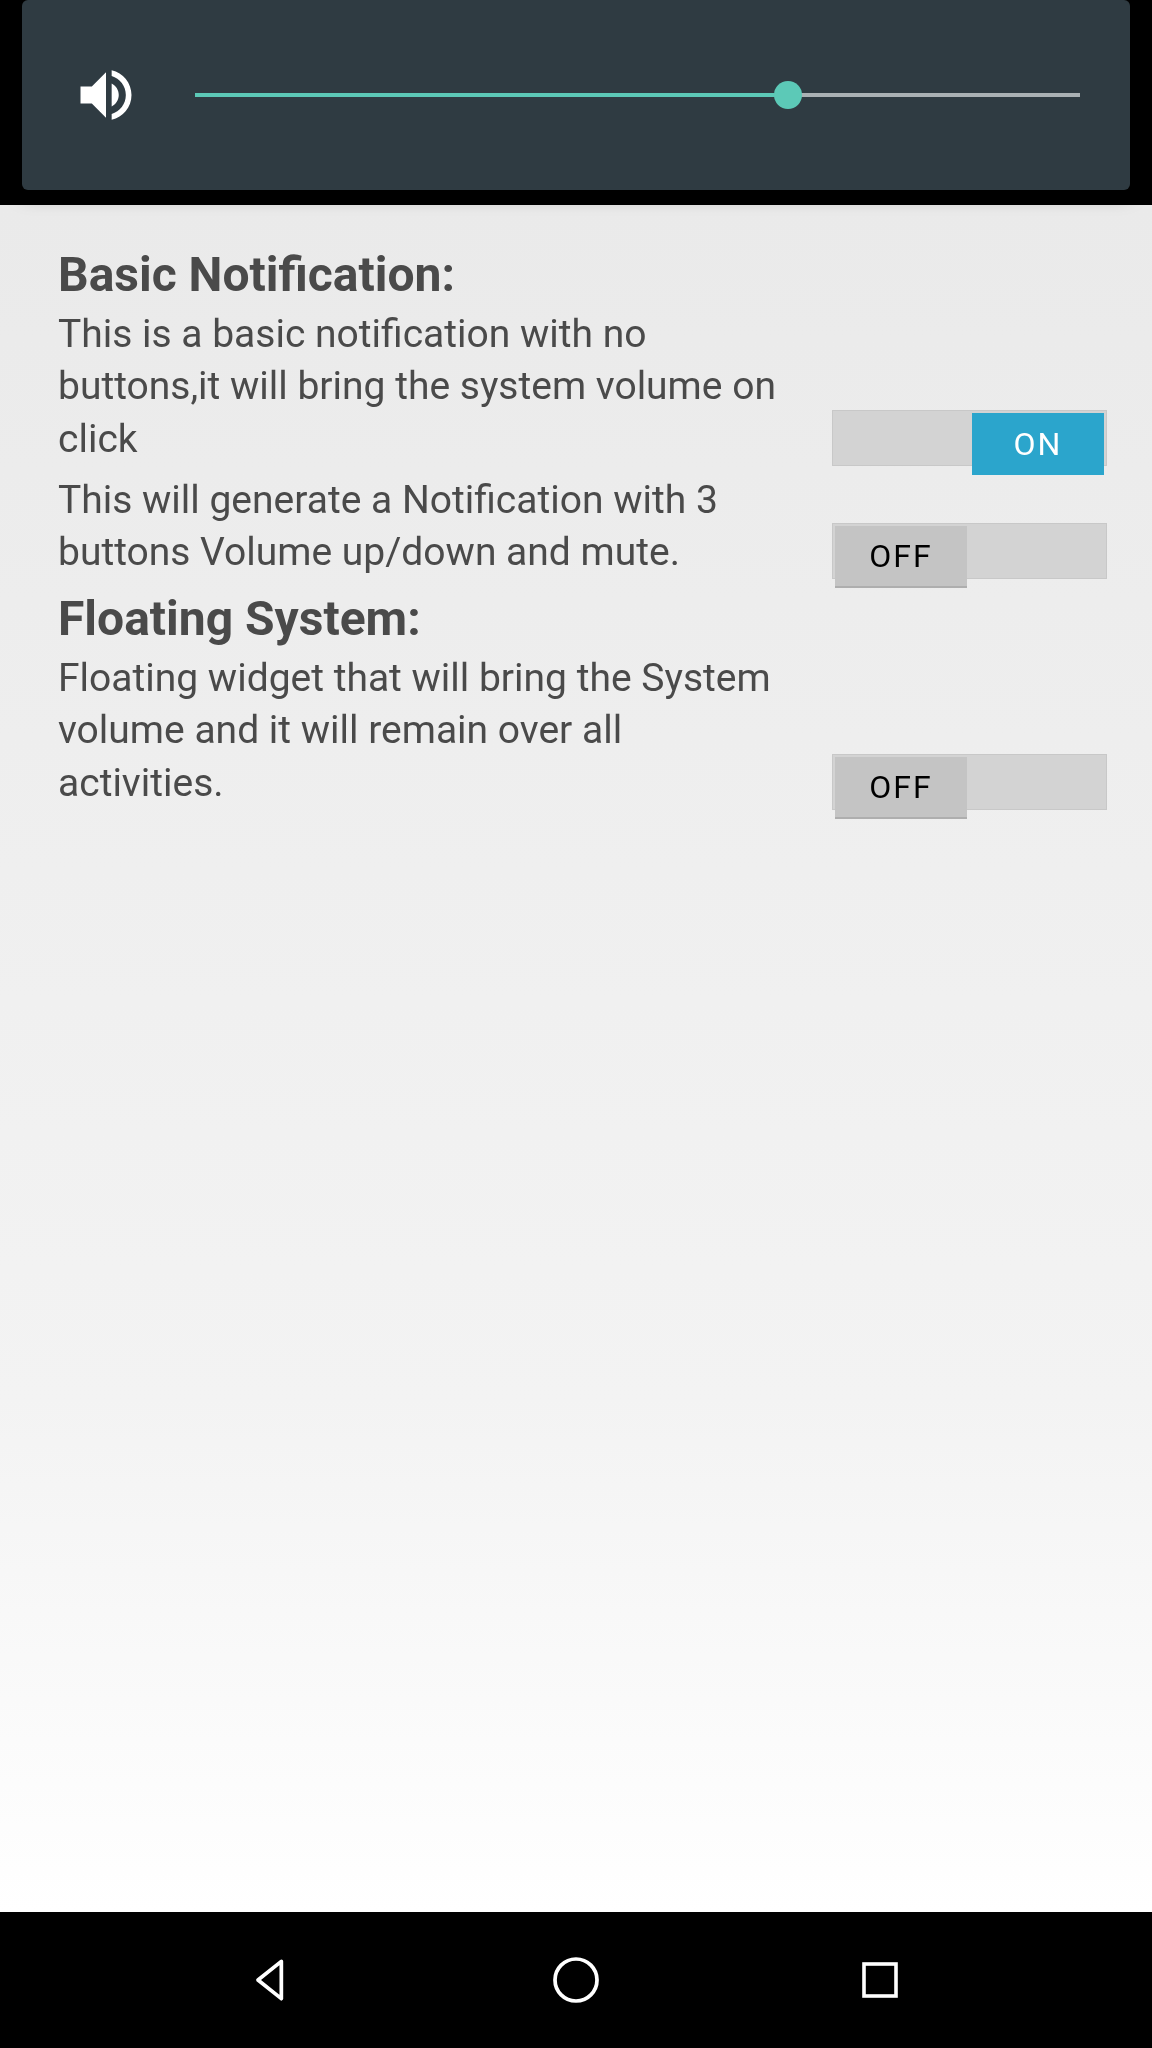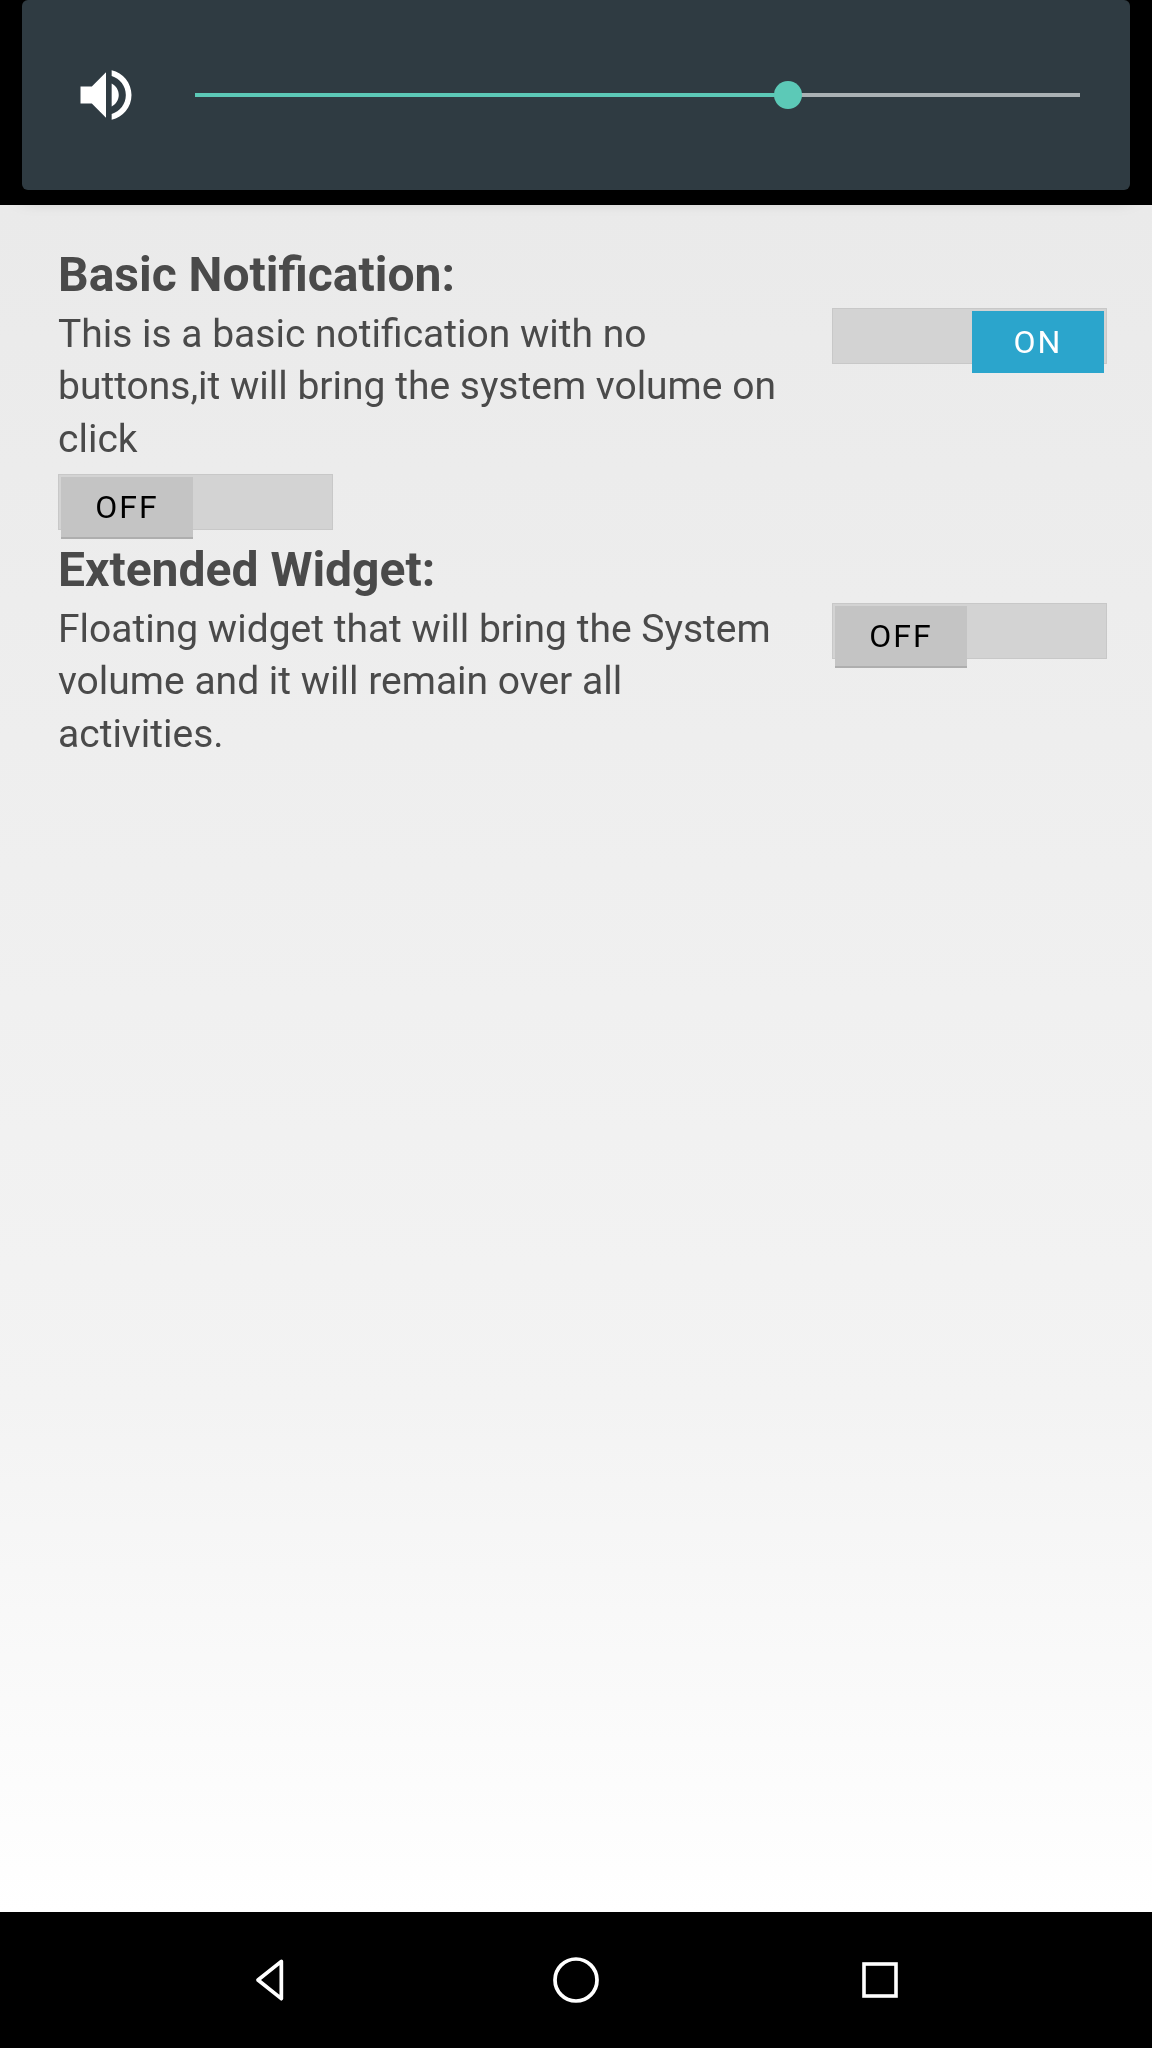--- a/index.html
+++ b/index.html
@@ -98,21 +98,21 @@
     
     .setting-title {
       font-size: 48px;
       font-weight: 700;
       color: #4a4a4a;
       line-height: 1.35;
     }
     
     .setting-row {
       display: flex;
-      align-items: flex-start;
+      align-items: flex-end;
       justify-content: space-between;
       gap: 44px;
     }
     
     .setting-description {
       font-size: 39px;
       color: #4a4a4a;
       line-height: 1.35;
       flex: 1;
       max-width: 740px;
@@ -198,28 +198,29 @@
     <div class="setting-row">
       <div class="setting-description">This is a basic notification with no buttons,it will bring the system volume on click</div>
       <div class="toggle on">
         <div class="toggle-knob">ON</div>
       </div>
     </div>
   </div>
 
   <div class="setting-section">
     <div class="setting-row">
+      <div class="setting-description">This will generate a Notification with 3 buttons Volume up/down and mute.</div>
       <div class="toggle off">
         <div class="toggle-knob">OFF</div>
       </div>
     </div>
   </div>
 
   <div class="setting-section">
-    <div class="setting-title">Extended Widget:</div>
+    <div class="setting-title">Floating System:</div>
     <div class="setting-row">
       <div class="setting-description">Floating widget that will bring the System volume and it will remain over all activities.</div>
       <div class="toggle off">
         <div class="toggle-knob">OFF</div>
       </div>
     </div>
   </div>
 
 </div>
 

